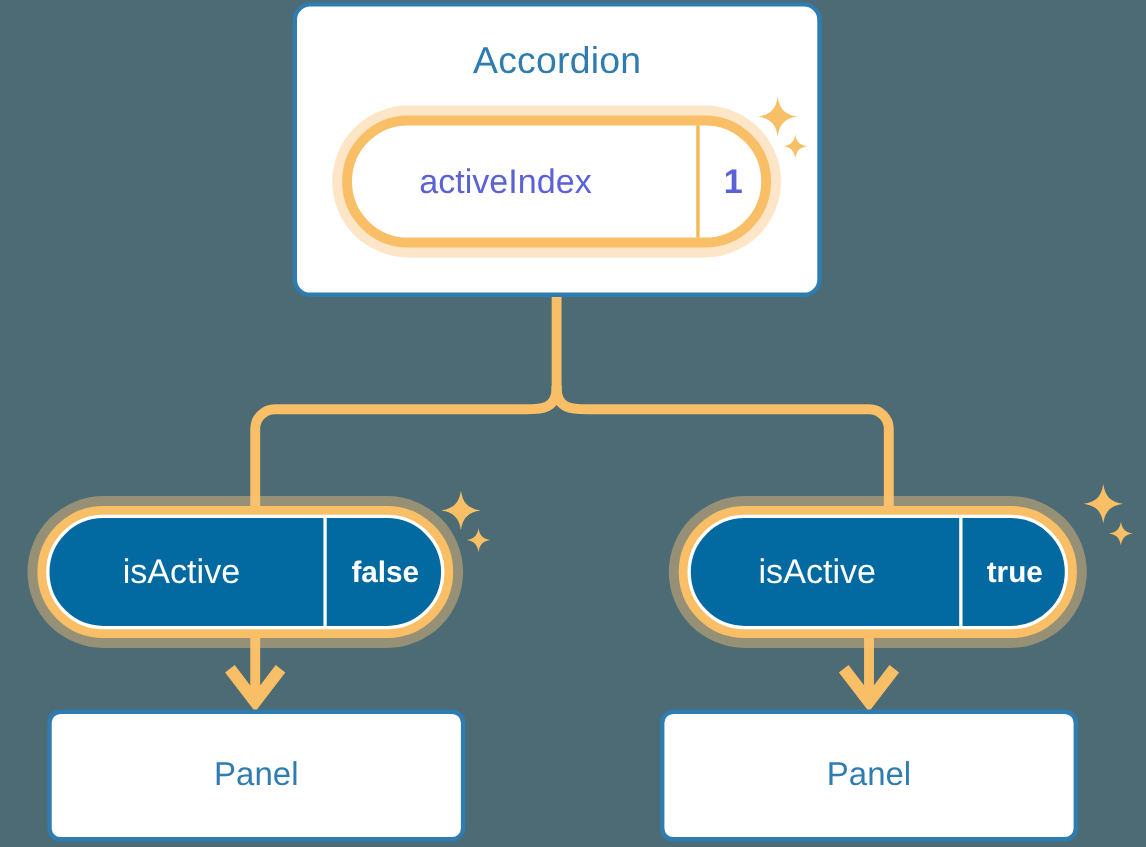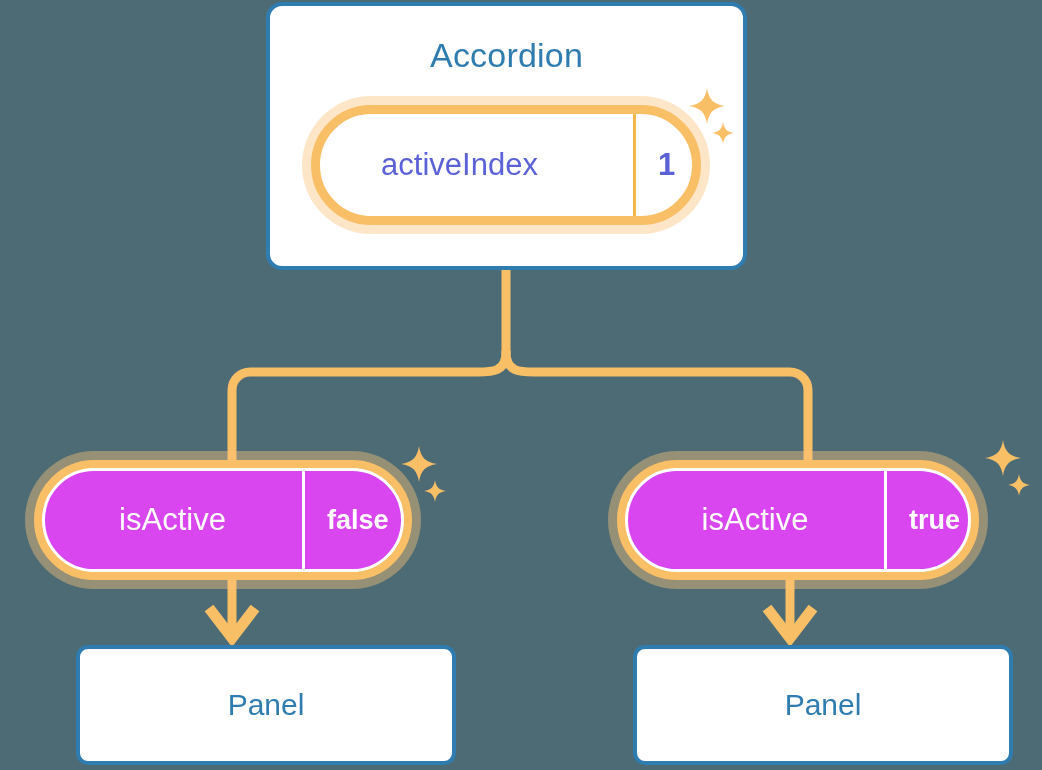--- a/index.html
+++ b/index.html
@@ -60,21 +60,20 @@
   .panel-box {
     position: absolute;
     background: #ffffff;
     border: 4px solid #2f7cb0;
     border-radius: 12px;
     box-sizing: border-box;
     display: flex;
     align-items: center;
     justify-content: center;
     z-index: 2;
-    margin-left: 33px;
   }
   #panel-left  { left: 43px;  top: 645px; width: 380px; height: 120px; }
   #panel-right { left: 600px; top: 645px; width: 380px; height: 120px; }
   .panel-label {
     color: #2f7cb0;
     font-size: 30px;
     font-weight: 400;
   }
 
   
@@ -91,24 +90,25 @@
     align-items: stretch;
     border-radius: 999px;
     
     box-shadow: 0 0 0 9px rgba(250, 196, 122, 0.42);
   }
   .pill-light {
     background: #ffffff;
     border: 9px solid #f9bf66;
   }
   .pill-solid {
-    background: #d946ef;
+    background: #0369a1;
     border: 9px solid #f9bf66;
     outline: 3px solid #ffffff;
     outline-offset: -11px;
+    justify-content: flex-end;
   }
   .pill-cell {
     display: flex;
     align-items: center;
     justify-content: center;
     white-space: nowrap;
   }
   .pill-key   { padding: 0 22px; }
   .pill-value { padding: 0 22px; font-weight: 700; }
 

